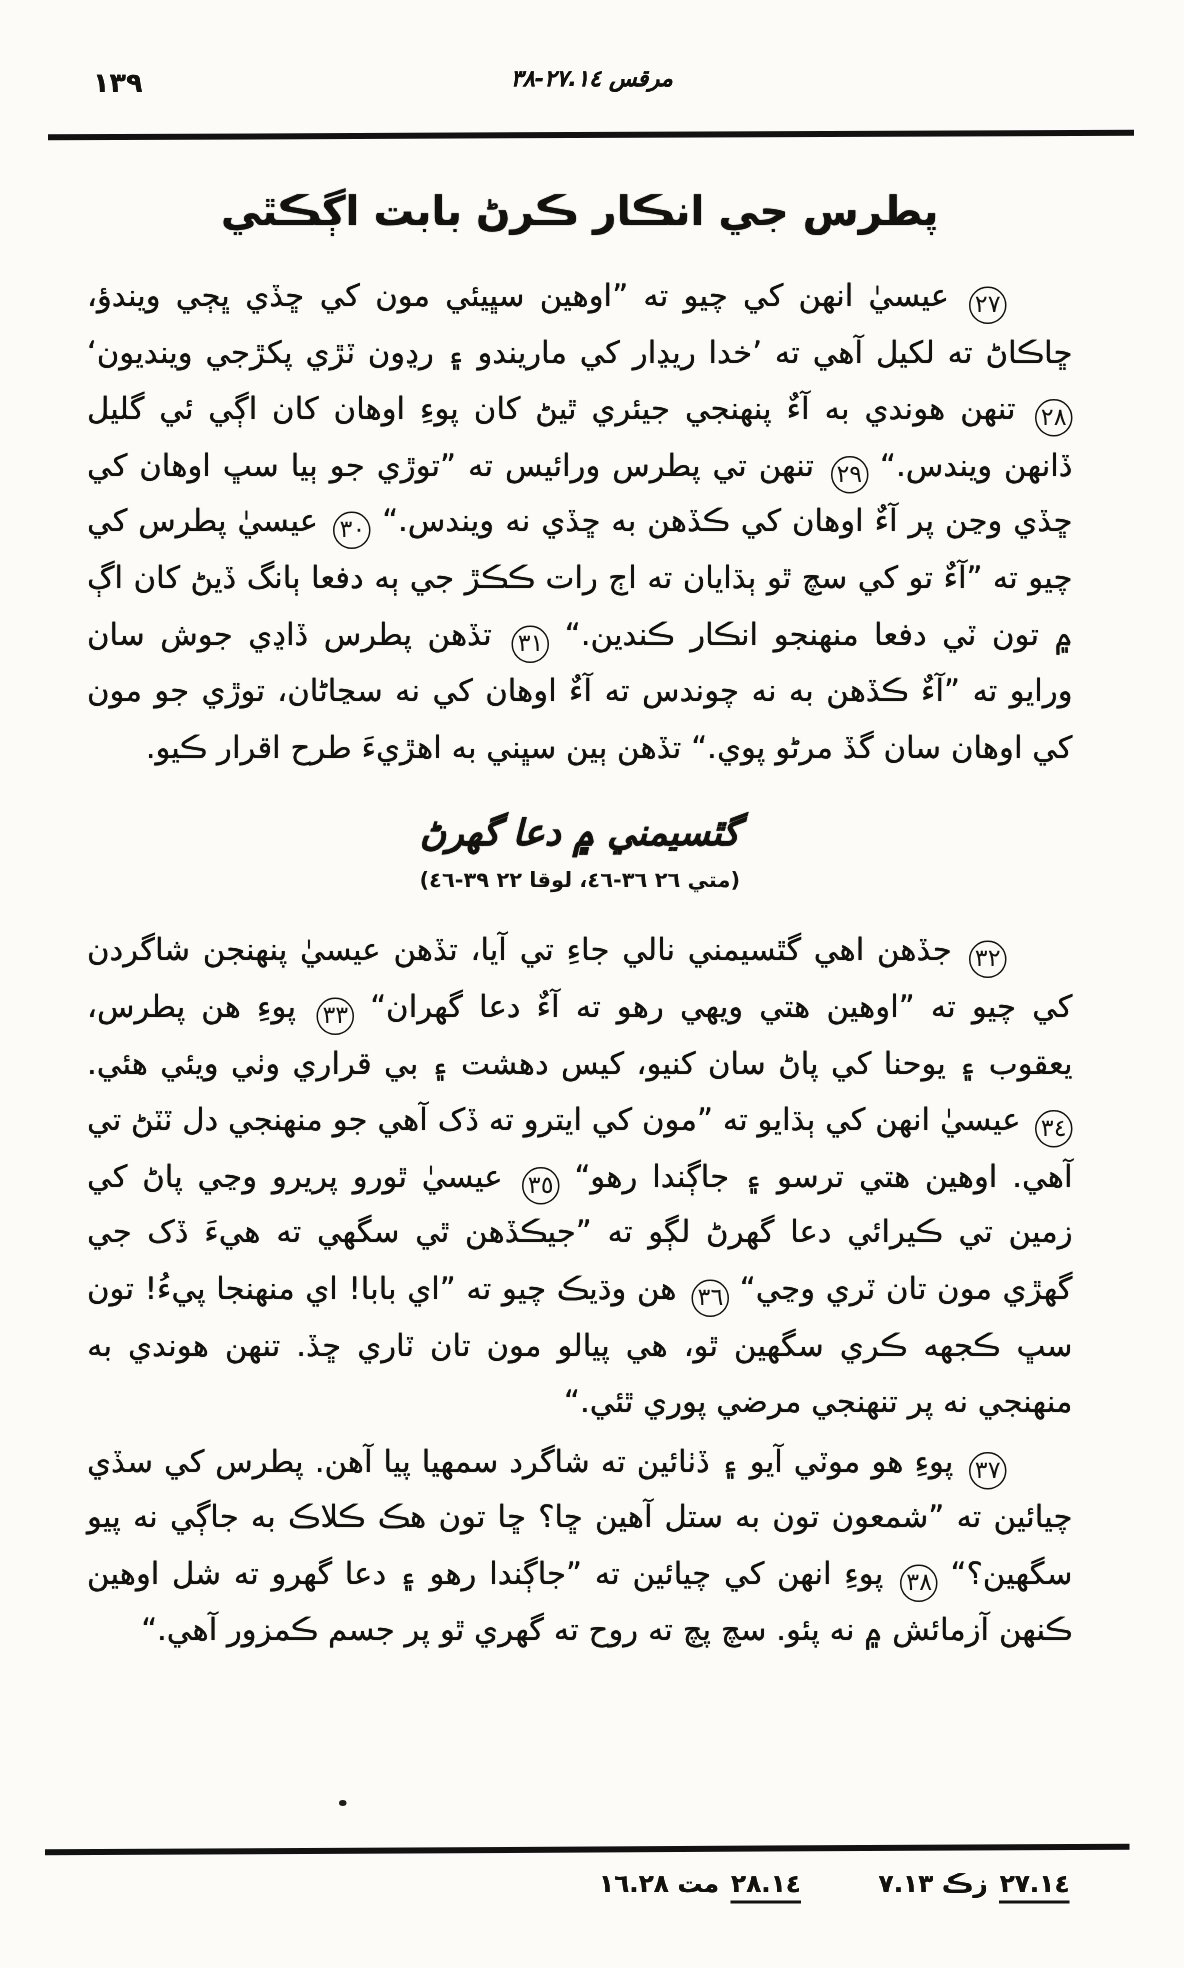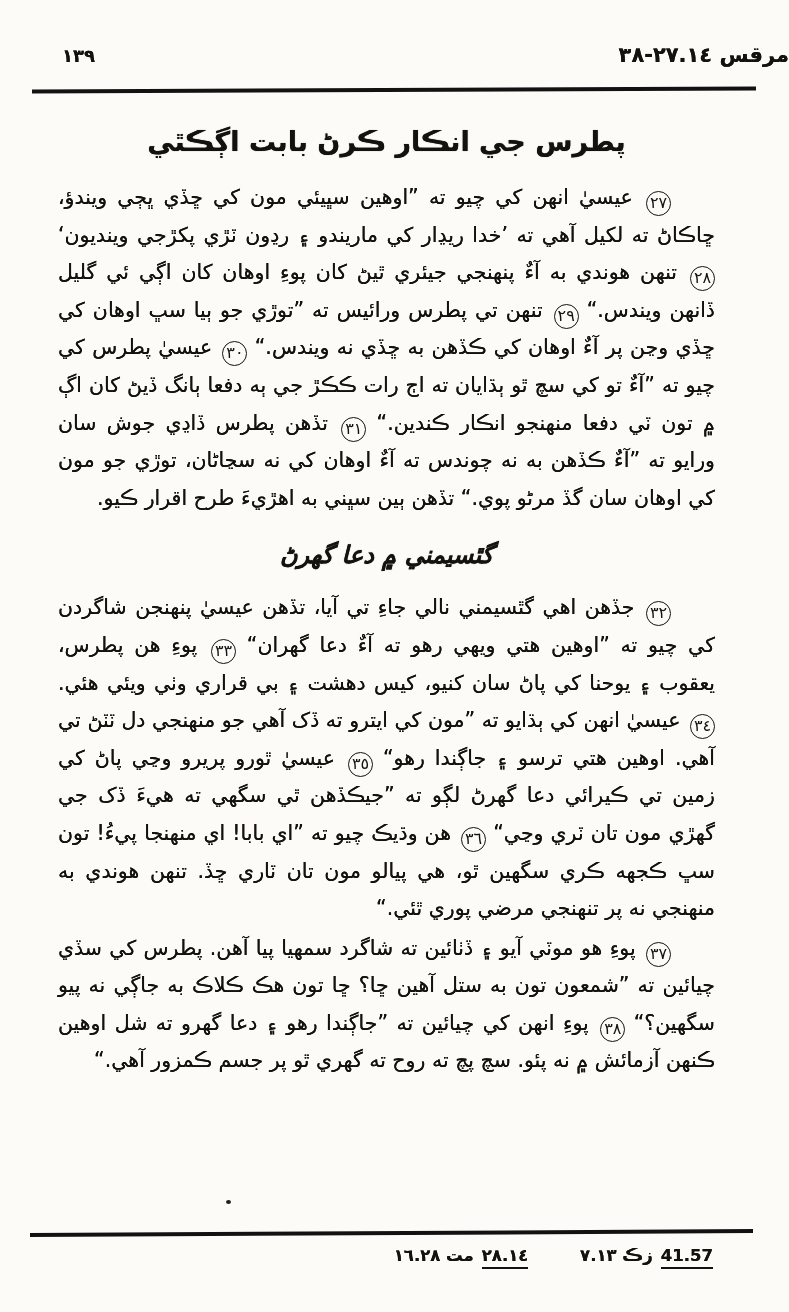--- a/index.html
+++ b/index.html
@@ -11,23 +11,24 @@
     font-family:"DejaVu Sans", sans-serif;
     overflow:hidden;
   }
   .page-number {
     position:absolute; left:62px; top:45px;
     font-size:18px; font-weight:bold;
     text-shadow:0 0 0.4px #14120f;
   }
   .running-head {
     position:absolute; left:0; right:0; top:43px;
-    text-align:right; direction:rtl;
-    font-size:21px; font-weight:bold;
+    text-align:center; direction:rtl;
+    font-size:15px; font-weight:bold;
     text-shadow:0 0 0.4px #14120f;
+    font-style:italic;
   }
   .rule-top {
     position:absolute; left:32px; top:88px;
     width:724px; height:4px; background:#121212;
     transform:rotate(-0.25deg);
   }
   .content {
     position:absolute; left:58px; right:74px; top:104px;
     direction:rtl;
   }
@@ -96,20 +97,21 @@
     <span>تنهن هوندي به آءٌ پنهنجي جيئري ٿيڻ کان پوءِ اوهان کان اڳي ئي گليل ڏانهن ويندس.“</span>
     <span class="vnum">٢٩</span>
     <span>تنهن تي پطرس ورائيس ته ”توڙي جو ٻيا سڀ اوهان کي ڇڏي وڃن پر آءٌ اوهان کي ڪڏهن به ڇڏي نه ويندس.“</span>
     <span class="vnum">٣٠</span>
     <span>عيسيٰ پطرس کي چيو ته ”آءٌ تو کي سچ ٿو ٻڌايان ته اڄ رات ڪڪڙ جي ٻه دفعا ٻانگ ڏيڻ کان اڳ ۾ تون ٽي دفعا منهنجو انڪار ڪندين.“</span>
     <span class="vnum">٣١</span>
     <span>تڏهن پطرس ڏاڍي جوش سان ورايو ته ”آءٌ ڪڏهن به نه چوندس ته آءٌ اوهان کي نه سڃاڻان، توڙي جو مون کي اوهان سان گڏ مرڻو پوي.“ تڏهن ٻين سڀني به اهڙيءَ طرح اقرار ڪيو.</span>
   </p>
 
   <h2 class="section-heading second">گٿسيمني ۾ دعا گهرڻ</h2>
+  <div class="parallels">(متي ٢٦ ٣٦-٤٦، لوقا ٢٢ ٣٩-٤٦)</div>
 
   <p class="body-para second">
     <span class="vnum">٣٢</span>
     <span>جڏهن اهي گٿسيمني نالي جاءِ تي آيا، تڏهن عيسيٰ پنهنجن شاگردن کي چيو ته ”اوهين هتي ويهي رهو ته آءٌ دعا گهران“</span>
     <span class="vnum">٣٣</span>
     <span>پوءِ هن پطرس، يعقوب ۽ يوحنا کي پاڻ سان کنيو، کيس دهشت ۽ بي قراري وٺي ويئي هئي.</span>
     <span class="vnum">٣٤</span>
     <span>عيسيٰ انهن کي ٻڌايو ته ”مون کي ايترو ته ڏک آهي جو منهنجي دل ٽٽڻ تي آهي. اوهين هتي ترسو ۽ جاڳندا رهو“</span>
     <span class="vnum">٣٥</span>
     <span>عيسيٰ ٿورو پريرو وڃي پاڻ کي زمين تي ڪيرائي دعا گهرڻ لڳو ته ”جيڪڏهن ٿي سگهي ته هيءَ ڏک جي گهڙي مون تان ٽري وڃي“</span>
@@ -123,15 +125,15 @@
     <span class="vnum">٣٨</span>
     <span>پوءِ انهن کي چيائين ته ”جاڳندا رهو ۽ دعا گهرو ته شل اوهين ڪنهن آزمائش ۾ نه پئو. سچ پچ ته روح ته گهري ٿو پر جسم ڪمزور آهي.“</span>
   </p>
 
 </div>
 
 <div class="ink-dot"></div>
 <div class="rule-bottom"></div>
 
 <div class="footnotes">
-  <span class="fn"><span class="fn-ref">41.57</span><span class="fn-src">زڪ ٧.١٣</span></span>
+  <span class="fn"><span class="fn-ref">٢٧.١٤</span><span class="fn-src">زڪ ٧.١٣</span></span>
   <span class="fn"><span class="fn-ref">٢٨.١٤</span><span class="fn-src">مت ١٦.٢٨</span></span>
 </div>
 
 </body></html>

